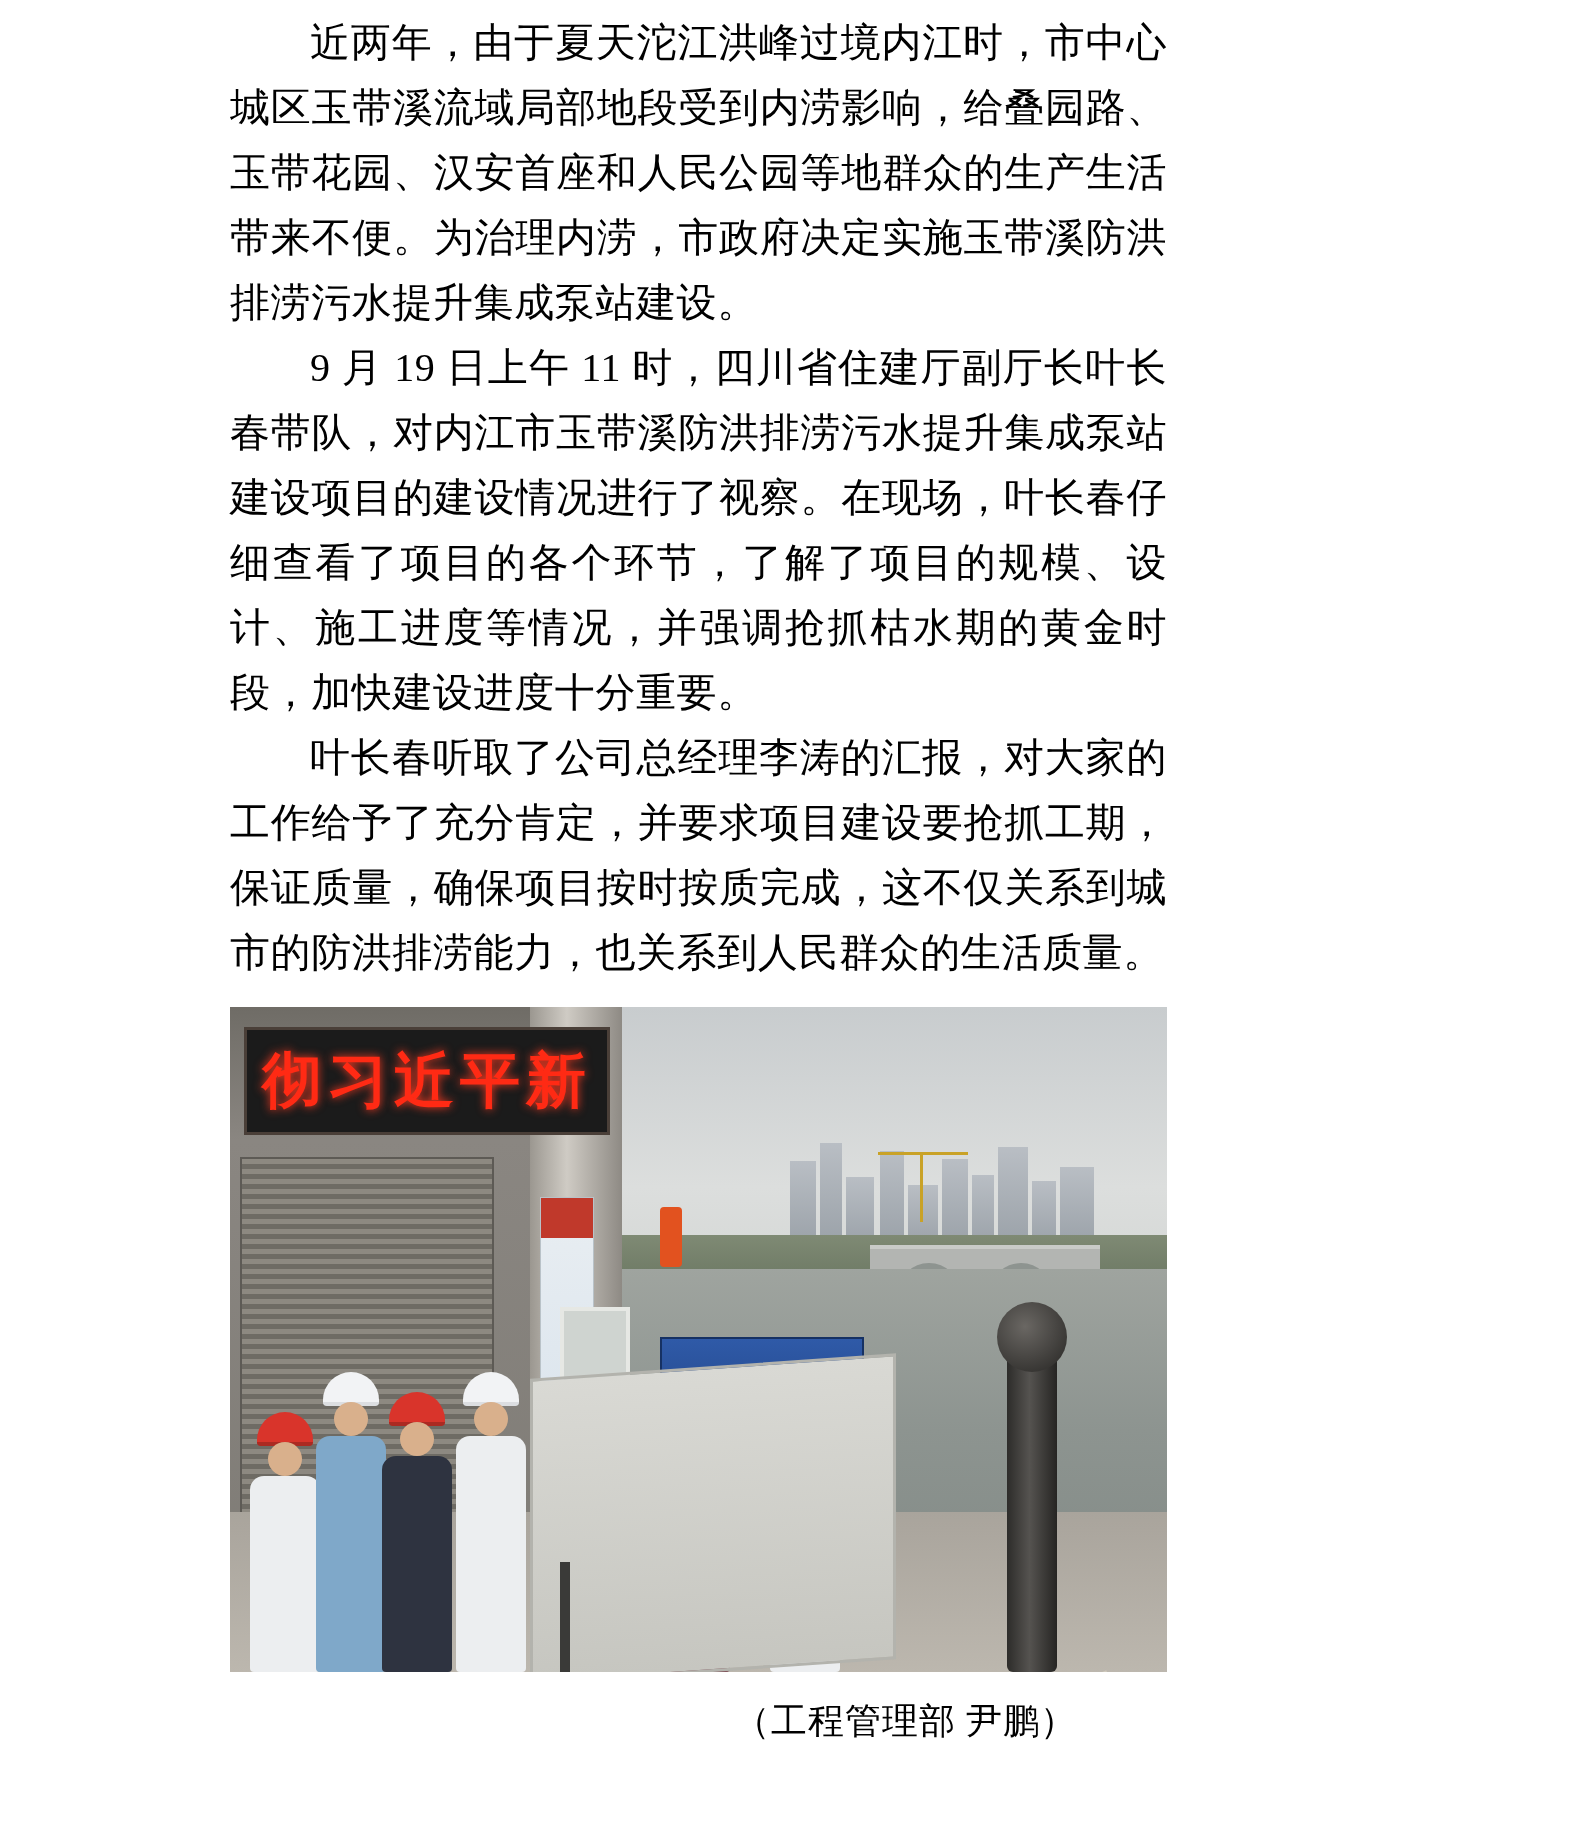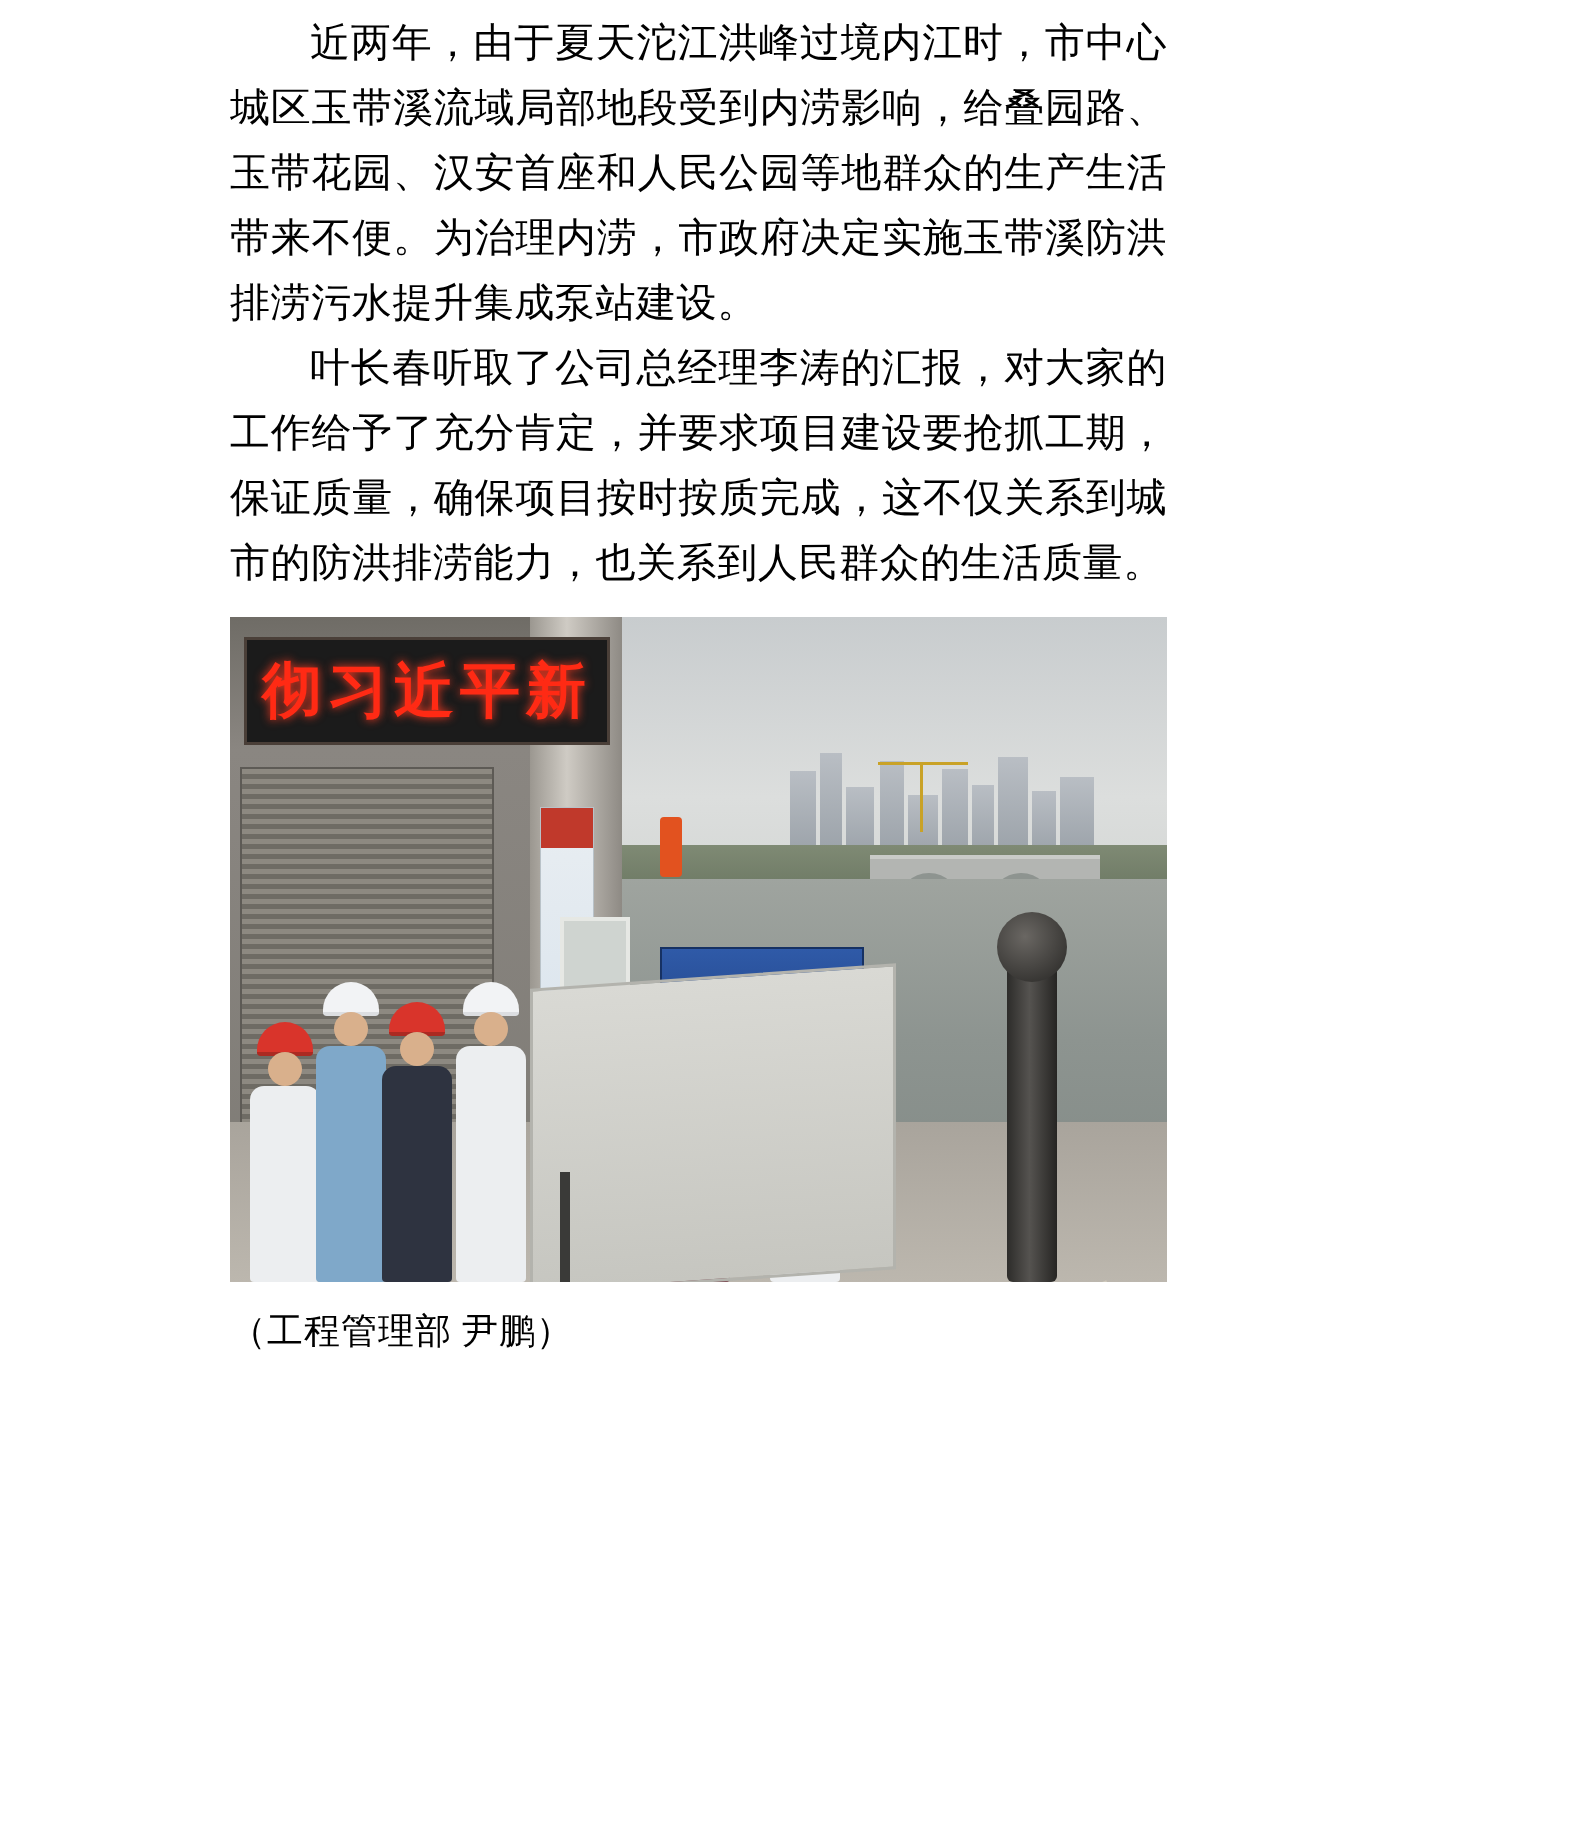--- a/index.html
+++ b/index.html
@@ -219,34 +219,35 @@
     border: 2px solid #163163;
   }
   .vest {
     position: absolute;
     left: 430px; top: 200px; width: 22px; height: 60px;
     background: #e2521f;
     border-radius: 4px;
   }
   .caption {
     margin-top: 24px;
-    text-align: left;
+    text-align: right;
     font-size: 36px;
     line-height: 50px;
     letter-spacing: 1px;
     padding-right: 90px;
   }
 </style>
 </head>
 <body>
 
 <div class="page">
 
   <div class="doc-body">
     <p class="para">近两年，由于夏天沱江洪峰过境内江时，市中心城区玉带溪流域局部地段受到内涝影响，给叠园路、玉带花园、汉安首座和人民公园等地群众的生产生活带来不便。为治理内涝，市政府决定实施玉带溪防洪排涝污水提升集成泵站建设。</p>
+    <p class="para">9 月 19 日上午 11 时，四川省住建厅副厅长叶长春带队，对内江市玉带溪防洪排涝污水提升集成泵站建设项目的建设情况进行了视察。在现场，叶长春仔细查看了项目的各个环节，了解了项目的规模、设计、施工进度等情况，并强调抢抓枯水期的黄金时段，加快建设进度十分重要。</p>
     <p class="para">叶长春听取了公司总经理李涛的汇报，对大家的工作给予了充分肯定，并要求项目建设要抢抓工期，保证质量，确保项目按时按质完成，这不仅关系到城市的防洪排涝能力，也关系到人民群众的生活质量。</p>
   </div>
 
   <div class="figure">
     <div class="photo">
 
       <div class="sky"></div>
 
       <div class="skyline">
         <div class="bldg" style="left:0px;  width:26px; height:86px;"></div>

